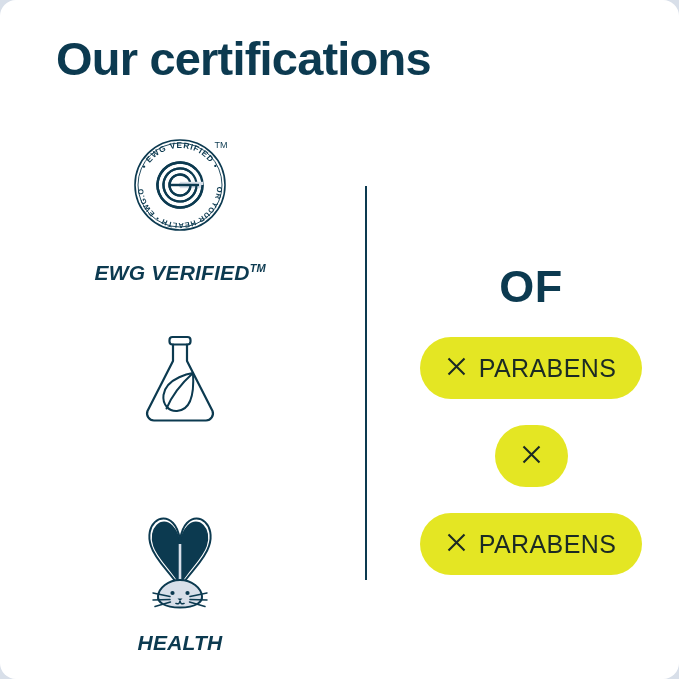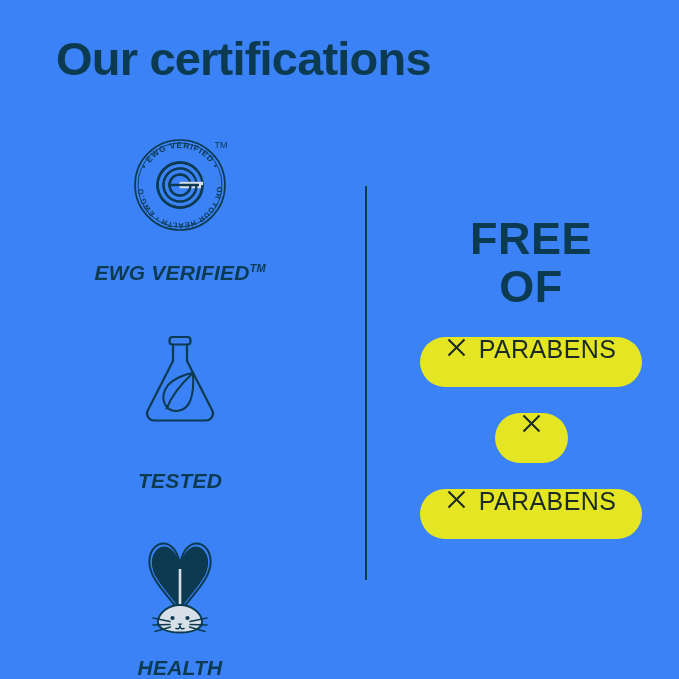--- a/index.html
+++ b/index.html
@@ -10,21 +10,22 @@
     width: 679px;
     height: 679px;
     overflow: hidden;
     font-family: "Liberation Sans", sans-serif;
     background: #d8dfe9;
   }
   #root {
     position: relative;
     width: 679px;
     height: 679px;
-    background: #3b82f6;
+    background: #ffffff;
+    border-radius: 16px;
   }
 
   
   #page-title {
     position: absolute;
     left: 56px;
     top: 30px;
     font-size: 47px;
     line-height: 58px;
     font-weight: bold;
@@ -91,23 +92,23 @@
     line-height: 48px;
     font-weight: bold;
     color: #0c3a50;
     text-align: center;
     letter-spacing: 0.5px;
     margin-bottom: 26px;
   }
   .pill {
     background: #e4e623;
     border-radius: 40px;
-    height: 50px;
-    display: flex;
-    align-items: flex-start;
+    height: 62px;
+    display: flex;
+    align-items: center;
     justify-content: center;
     gap: 12px;
     padding: 0 26px;
     margin-bottom: 26px;
     box-sizing: border-box;
   }
   .pill-x {
     display: block;
     flex: none;
   }
@@ -176,21 +177,20 @@
 
             <path d="M 38,11.5 L 38,28 L 12.5,78 A 7,7 0 0 0 19,87.5 L 71,87.5 A 7,7 0 0 0 77.5,78 L 52,28 L 52,11.5"></path>
 
             <path d="M 58,40 C 58,40 31,44 28.5,62 C 27.2,71.5 34,78.5 42,78 C 54,77.2 59.5,64 58,40 Z" stroke-width="2.0"></path>
             <path d="M 58,40 C 48,49 38,60 31.5,75.5" stroke-width="2.0"></path>
           </g>
         </svg>
       </span>
       <div class="cert-label">
         <br>
-        <span>TESTED</span>
       </div>
     </div>
 
     <div class="cert-item" style="margin-top:40px;">
       <span class="cert-icon">
         <svg width="104" height="104" viewBox="0 0 104 104" aria-hidden="true">
 
           <path d="M 52,76 C 44,62 30,50 26,38 C 20,20 34,8 44,18 C 49,23 51,30 52,36
                    C 53,30 55,23 60,18 C 70,8 84,20 78,38 C 74,50 60,62 52,76 Z" fill="#0c3a50" stroke="#0c3a50" stroke-width="1.6" stroke-linejoin="round"></path>
 
@@ -222,21 +222,21 @@
       <div class="cert-label">HEALTH</div>
     </div>
 
   </div>
 
   <div id="divider"></div>
 
   <div id="right-column">
 
     <div id="free-of-title">
-      <span>FREE</span><br>
+      <br>
       <span>OF</span>
     </div>
 
     <div class="pill">
       <span class="pill-x">
         <svg width="21" height="21" viewBox="0 0 21 21" aria-hidden="true">
           <path d="M 2.5,2.5 L 18.5,18.5 M 18.5,2.5 L 2.5,18.5" stroke="#1b2a24" stroke-width="2.1" fill="none" stroke-linecap="butt"></path>
         </svg>
       </span>
       <span class="pill-label">PARABENS</span>

